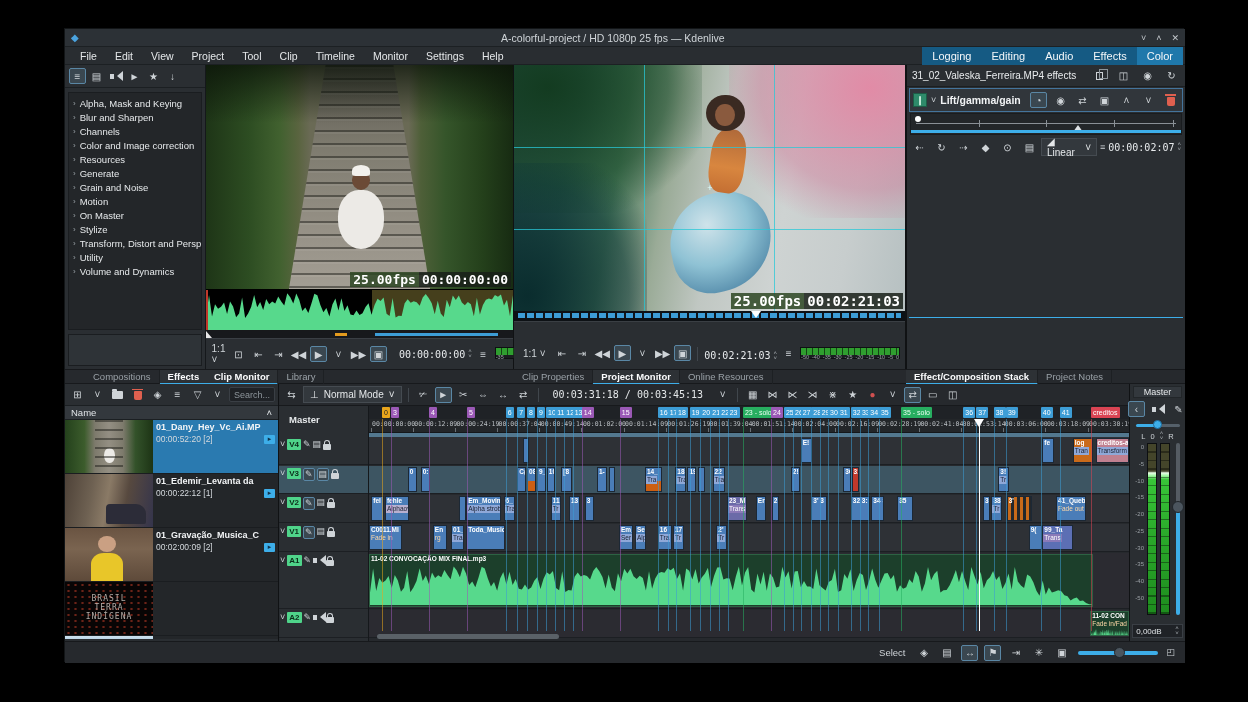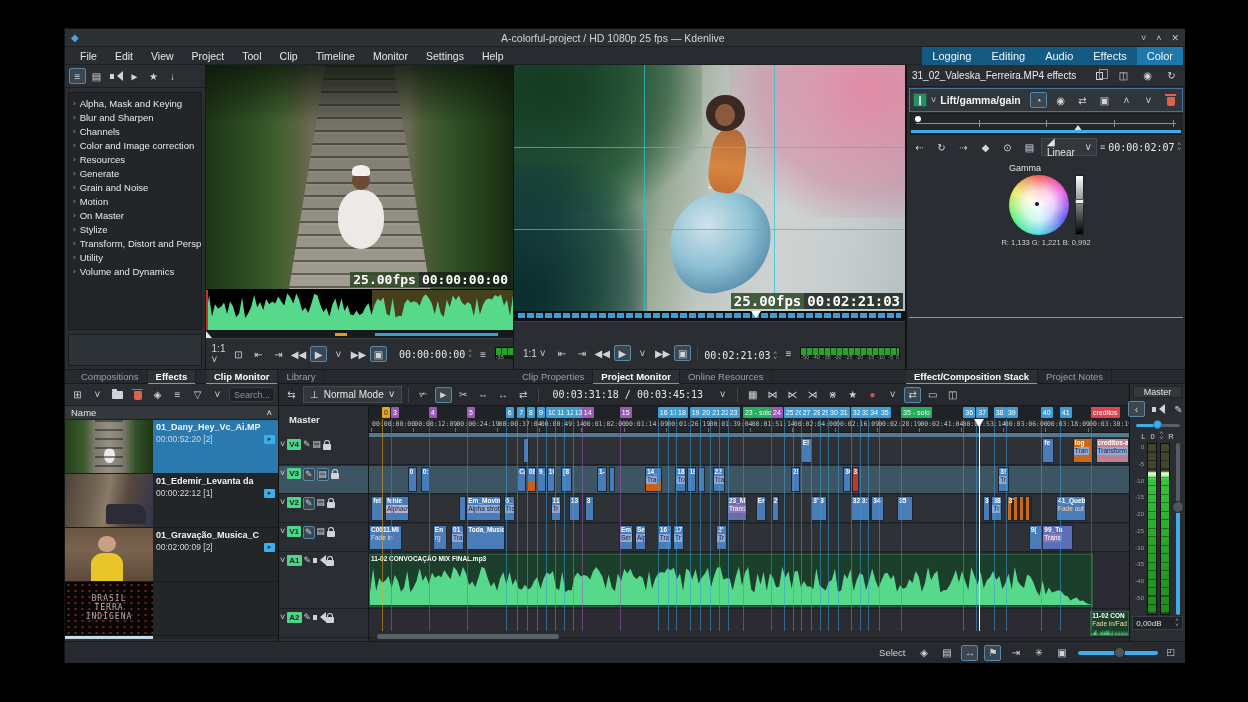--- a/index.html
+++ b/index.html
@@ -194,21 +194,21 @@
 .mx-bal .track{position:absolute;left:0;right:0;top:4px;height:3px;background:linear-gradient(90deg,#3daee9 0 50%,#55606a 50% 100%);border-radius:2px}
 .mx-bal .knob{position:absolute;left:50%;top:0;width:9px;height:9px;margin-left:-5px;border-radius:50%;background:#3daee9;border:1px solid #1d6d9e}
 .mx-lr{display:flex;gap:5px;align-items:center;font-size:7.5px;color:#cfd4d8;margin-top:1px}
 .mx-meterzone{display:flex;gap:3px;margin-top:2px;height:172px}
 .mx-scale{display:flex;flex-direction:column;justify-content:space-between;font-size:6px;color:#9aa0a5;text-align:right;width:12px;padding:1px 0 14px 0}
 .mbar{width:10px;height:100%;border:1px solid #0d0f11;background:linear-gradient(180deg,#44452a 0%,#44452a 16%,#eaffea 17%,#93f593 19%,#38c438 21%,#2aa82a 55%,#1e8c1e 100%),#111;position:relative}
 .mbar::after{content:"";position:absolute;inset:0;background:repeating-linear-gradient(180deg,transparent 0 7px,rgba(0,0,0,.38) 7px 8.5px)}
 .vslider{width:10px;height:100%;position:relative}
 .vslider .trk2{position:absolute;left:3px;top:0;bottom:0;width:4px;background:linear-gradient(180deg,#555c63 0 37%,#3daee9 37% 100%);border-radius:2px}
 .vslider .kn{position:absolute;left:-1px;top:37%;width:12px;height:12px;border-radius:50%;background:#4b555e;border:1px solid #20262b;margin-top:-6px}
-.mx-db{margin-top:1px;width:92%;background:#1f2226;border:1px solid #3a3f45;font-size:8px;color:#dfe3e6;display:flex;justify-content:space-between;align-items:center;padding:1px 3px}
+.mx-db{margin-top:9px;width:92%;background:#1f2226;border:1px solid #3a3f45;font-size:8px;color:#dfe3e6;display:flex;justify-content:space-between;align-items:center;padding:1px 3px}
 
 .statusbar{left:0;top:612px;width:1120px;height:22px;background:#26292d;border-top:1px solid #17191c;display:flex;align-items:center;justify-content:flex-end;gap:4px;padding:0 10px}
 .sb-label{font-size:9.5px;color:#cfd4d8;margin-right:6px}
 .sb-slider{width:80px;height:4px;background:#3daee9;border-radius:2px;position:relative;margin:0 4px}
 .sb-slider .kn{position:absolute;left:45%;top:-4px;width:11px;height:11px;border-radius:50%;background:#4b555e;border:1px solid #20262b}
 
 .spk{position:relative;width:11px;height:10px;display:inline-block}
 .spk::before{content:"";position:absolute;left:0;top:3px;width:4px;height:5px;background:#cfd4d8}
 .spk::after{content:"";position:absolute;left:2px;top:0;width:0;height:0;border:5px solid transparent;border-right:6px solid #cfd4d8}
 .lck{position:relative;width:8px;height:6px;background:#cfd4d8;border-radius:1px;display:inline-block;margin-top:5px}
@@ -485,38 +485,26 @@
           <span>˅</span>
       </span>
       <span class="hic">≡</span>
       <span class="tc">00:00:02:07</span>
       <span class="spin">
           <span>˄</span>
           <span>˅</span>
         </span>
     </div>
     <div class="wheels" id="wheels">
-        <div class="wheel-col">
-          <div class="wlabel">Gamma</div>
-          <div class="wrow">
-            <div class="wheel">
-              <div class="wdot" style="left: 49%; top: 50%;"></div>
-            </div>
-            <div class="wslider">
-              <div class="whandle" style="top: 40%;"></div>
-            </div>
-          </div>
-          <div class="wrgb">R: 1,133  G: 1,221  B: 0,992</div>
-        </div>
       </div>
     <div class="rp-sep"></div>
   </div>
 
   <div class="docktabs abs" id="docktabs">
-      <div class="dock-group" style="left: 8px;">
+      <div class="dock-group" style="left: 0px; padding-left: 20px;">
         <span class="dtab">Compositions</span>
         <span class="dtab on">Effects</span>
       </div>
       <div class="dock-group" style="left: 141px;">
         <span class="dtab on">Clip Monitor</span>
         <span class="dtab">Library</span>
       </div>
       <div class="dock-group" style="left: 449px;">
         <span class="dtab">Clip Properties</span>
         <span class="dtab on">Project Monitor</span>

